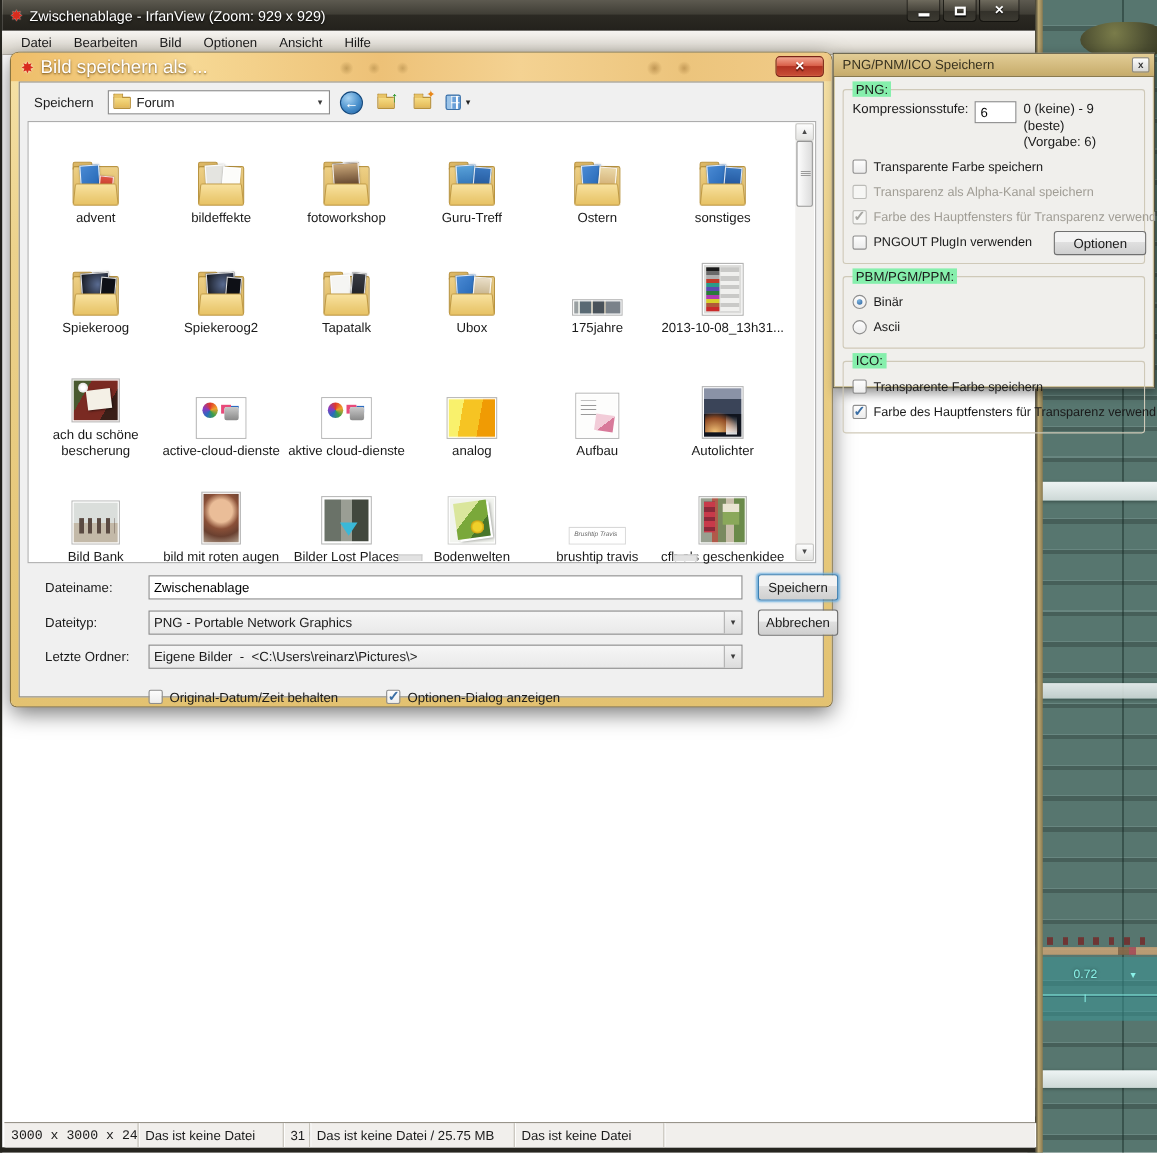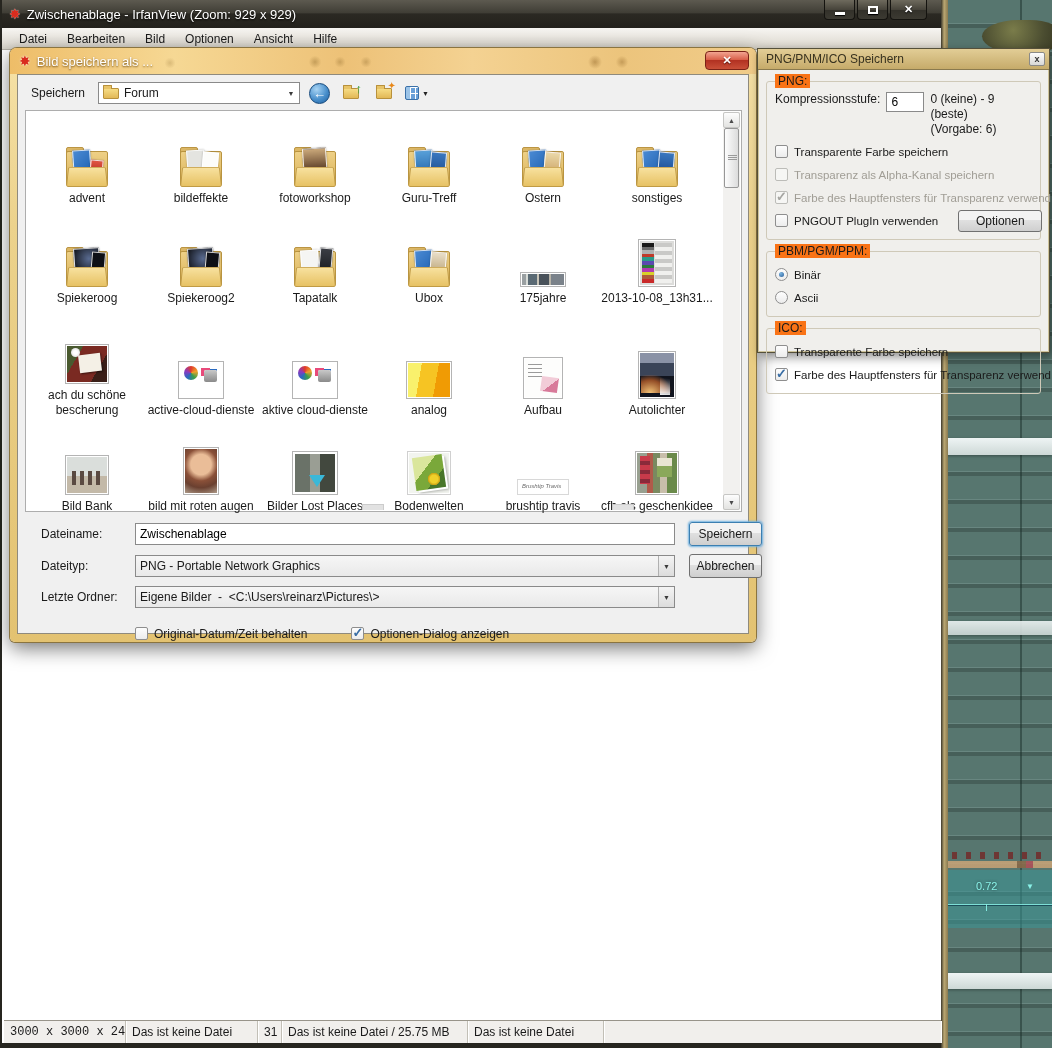--- a/index.html
+++ b/index.html
@@ -59,21 +59,21 @@
   .dlg-title{position:absolute;left:0;top:0;right:0;height:26px;border-radius:6px 6px 0 0;display:flex;align-items:center;padding-left:9px;
     background:
       radial-gradient(circle 9px at 305px 14px,rgba(120,85,25,.35),transparent 70%),
       radial-gradient(circle 8px at 330px 14px,rgba(120,85,25,.3),transparent 70%),
       radial-gradient(circle 8px at 356px 14px,rgba(120,85,25,.3),transparent 70%),
       radial-gradient(circle 10px at 585px 14px,rgba(125,80,20,.4),transparent 70%),
       radial-gradient(circle 9px at 612px 14px,rgba(125,80,20,.35),transparent 70%),
       radial-gradient(circle 8px at 160px 15px,rgba(120,85,25,.22),transparent 70%),
       linear-gradient(90deg,#eebd68,#f6d894 22%,#edc177 45%,#f4d292 62%,#ecc47c 82%,#f1cc89);}
   .dlg-title .app-icon{text-shadow:0 0 2px #fff;}
-  .dlg-title-text{color:#fff;font-size:13px;text-shadow:0 1px 2px rgba(95,60,5,.95);}
+  .dlg-title-text{color:#fff;font-size:17px;text-shadow:0 1px 2px rgba(95,60,5,.95);}
   .dlg-close{position:absolute;top:3px;right:7px;width:44px;height:19px;border-radius:4px;border:1px solid #792217;
     background:linear-gradient(180deg,#f2a490 0%,#d9604a 45%,#b23222 50%,#c94f38 100%);
     color:#fff;font-size:11px;font-weight:bold;display:flex;align-items:center;justify-content:center;text-shadow:0 1px 1px #5a1208;}
   .dlg-body{width:100%;height:100%;background:#f0f0f0;border:1px solid #8f8a7d;padding:0;}
 
   .loc-row{display:flex;align-items:center;padding:7px 0 6px 13px;gap:9px;height:35px;}
   .loc-label{width:58px;}
   .combo{display:flex;align-items:center;height:22px;border:1px solid #8a8a8a;background:#fff;padding-left:4px;gap:5px;white-space:pre;overflow:hidden;}
   .combo.white{width:202px;}
   .combo-arrow{margin-left:auto;width:16px;height:100%;display:flex;align-items:center;justify-content:center;font-size:7px;color:#3a3a3a;}
@@ -203,21 +203,21 @@
 
   
   .panel{position:absolute;left:757px;top:48px;width:293px;height:305px;background:#f0efec;
     border:1px solid #55503a;box-shadow:inset 0 0 0 1px #cfc49c,3px 4px 10px rgba(0,0,0,.45);}
   .panel-title{height:21px;display:flex;align-items:center;padding:0 4px 0 8px;color:#38321f;
     background:linear-gradient(180deg,#e2cd96,#c6ab6a);border-bottom:1px solid #8a7a4e;}
   .panel-close{margin-left:auto;width:16px;height:14px;border:1px solid #8a8a88;border-radius:2px;
     background:linear-gradient(180deg,#fdfdfd,#d8d8d6);font-size:9px;font-weight:bold;color:#333;
     display:flex;align-items:center;justify-content:center;line-height:1;}
   .grp{position:relative;border:1px solid #cfc9b8;border-radius:3px;margin:11px 8px 8px 8px;padding:8px 6px 4px 8px;}
-  .grp-label{position:absolute;top:-8px;left:8px;background:#f97316;padding:0 3px;}
+  .grp-label{position:absolute;top:-8px;left:8px;background:#86efac;padding:0 3px;}
   .comp-row{display:flex;align-items:flex-start;gap:6px;margin:2px 0 4px 0;}
   .comp-row .comp{width:38px;height:20px;flex:none;}
   .hint{line-height:1.25;}
   .panel .ctl-label{font-size:11.5px;}
   .panel .ctl-row{margin:6px 0;}
   .w7btn.small{min-width:84px;height:22px;margin-left:14px;}
 </style>
 </head>
 <body>
 

